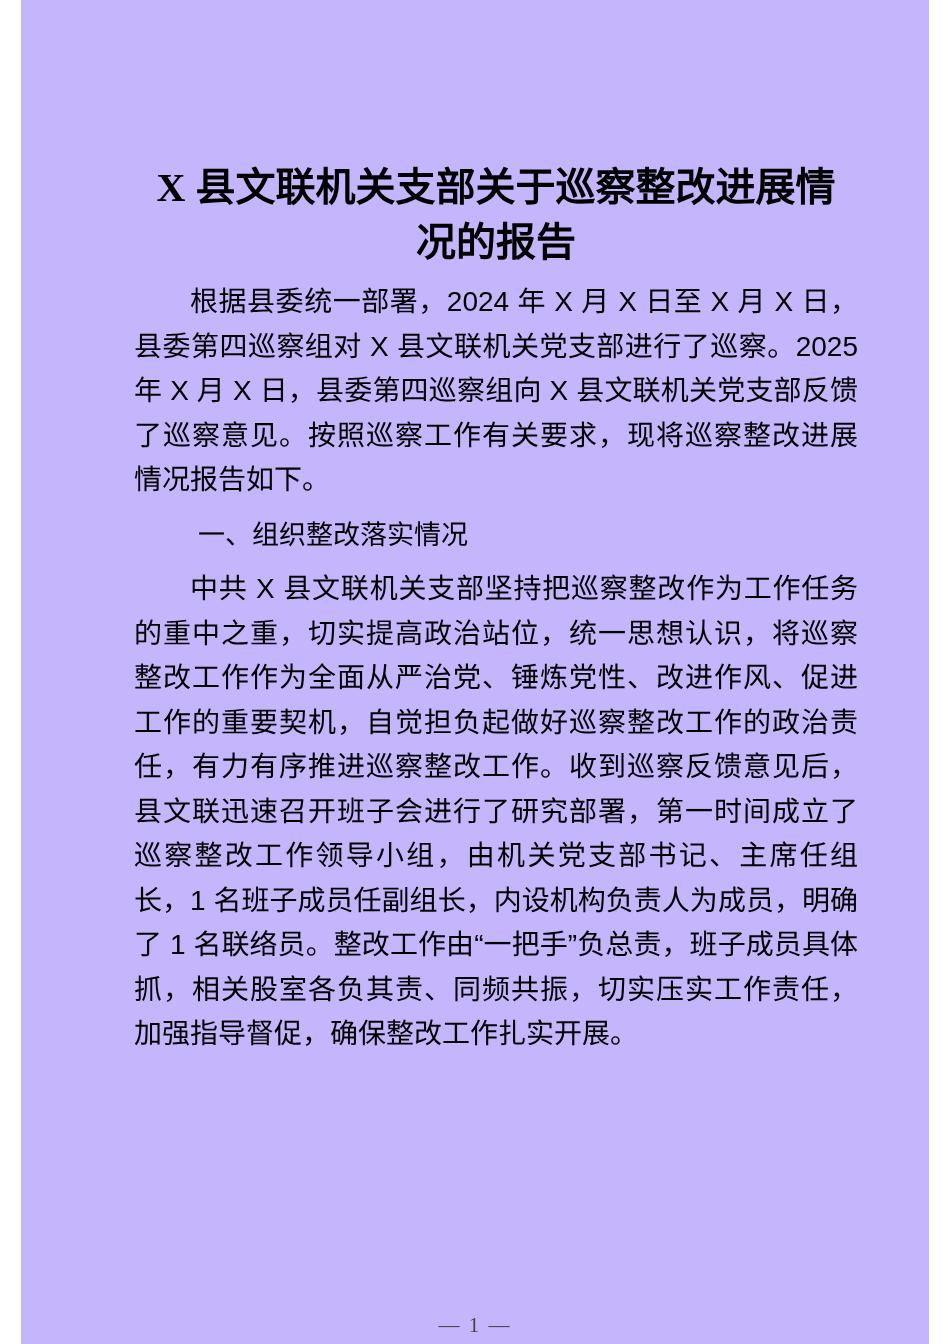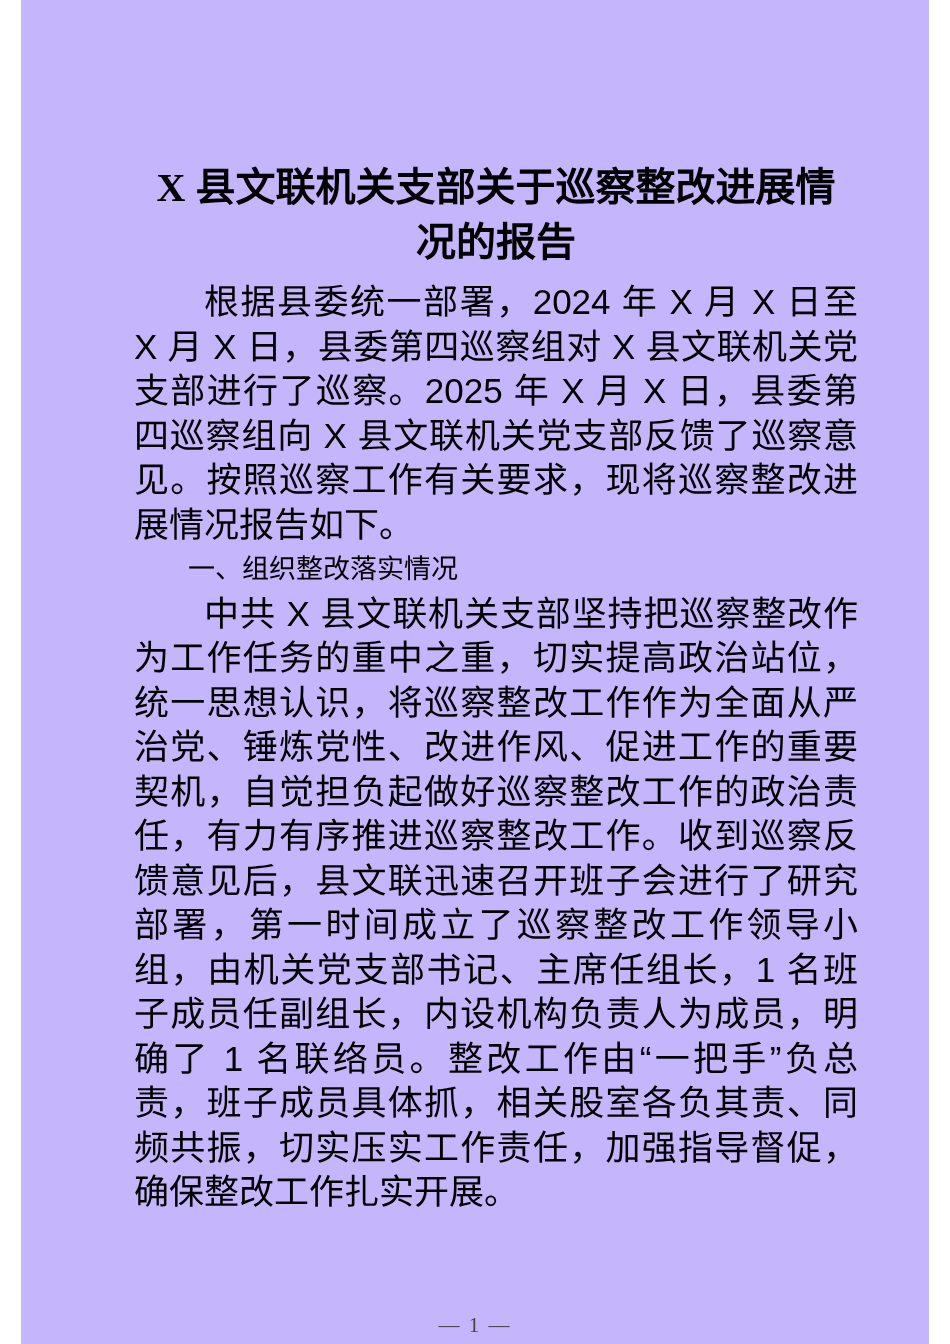--- a/index.html
+++ b/index.html
@@ -27,36 +27,36 @@
     font-weight: 700;
     font-size: 40px;
     line-height: 55px;
     color: #000000;
     text-align: center;
     max-width: 706px;
     margin: 160px auto 10px auto;
   }
   .body-text {
     font-family: "Liberation Sans", sans-serif;
-    font-size: 35px;
+    font-size: 28px;
     line-height: 44.5px;
     color: #000000;
     text-align: justify;
     text-justify: inter-character;
     text-indent: 2em;
     margin: 0;
   }
   .section-heading {
     font-family: Liberation Serif, serif;
     font-size: 27px;
     line-height: 44.5px;
     font-weight: 400;
     color: #000000;
     text-indent: 2em;
-    margin: 0;
+    margin: 10px;
   }
   .page-footer {
     position: absolute;
     bottom: 6px;
     left: 0;
     width: 100%;
     text-align: center;
     font-family: "Liberation Serif", serif;
     font-size: 21px;
     color: #444444;

